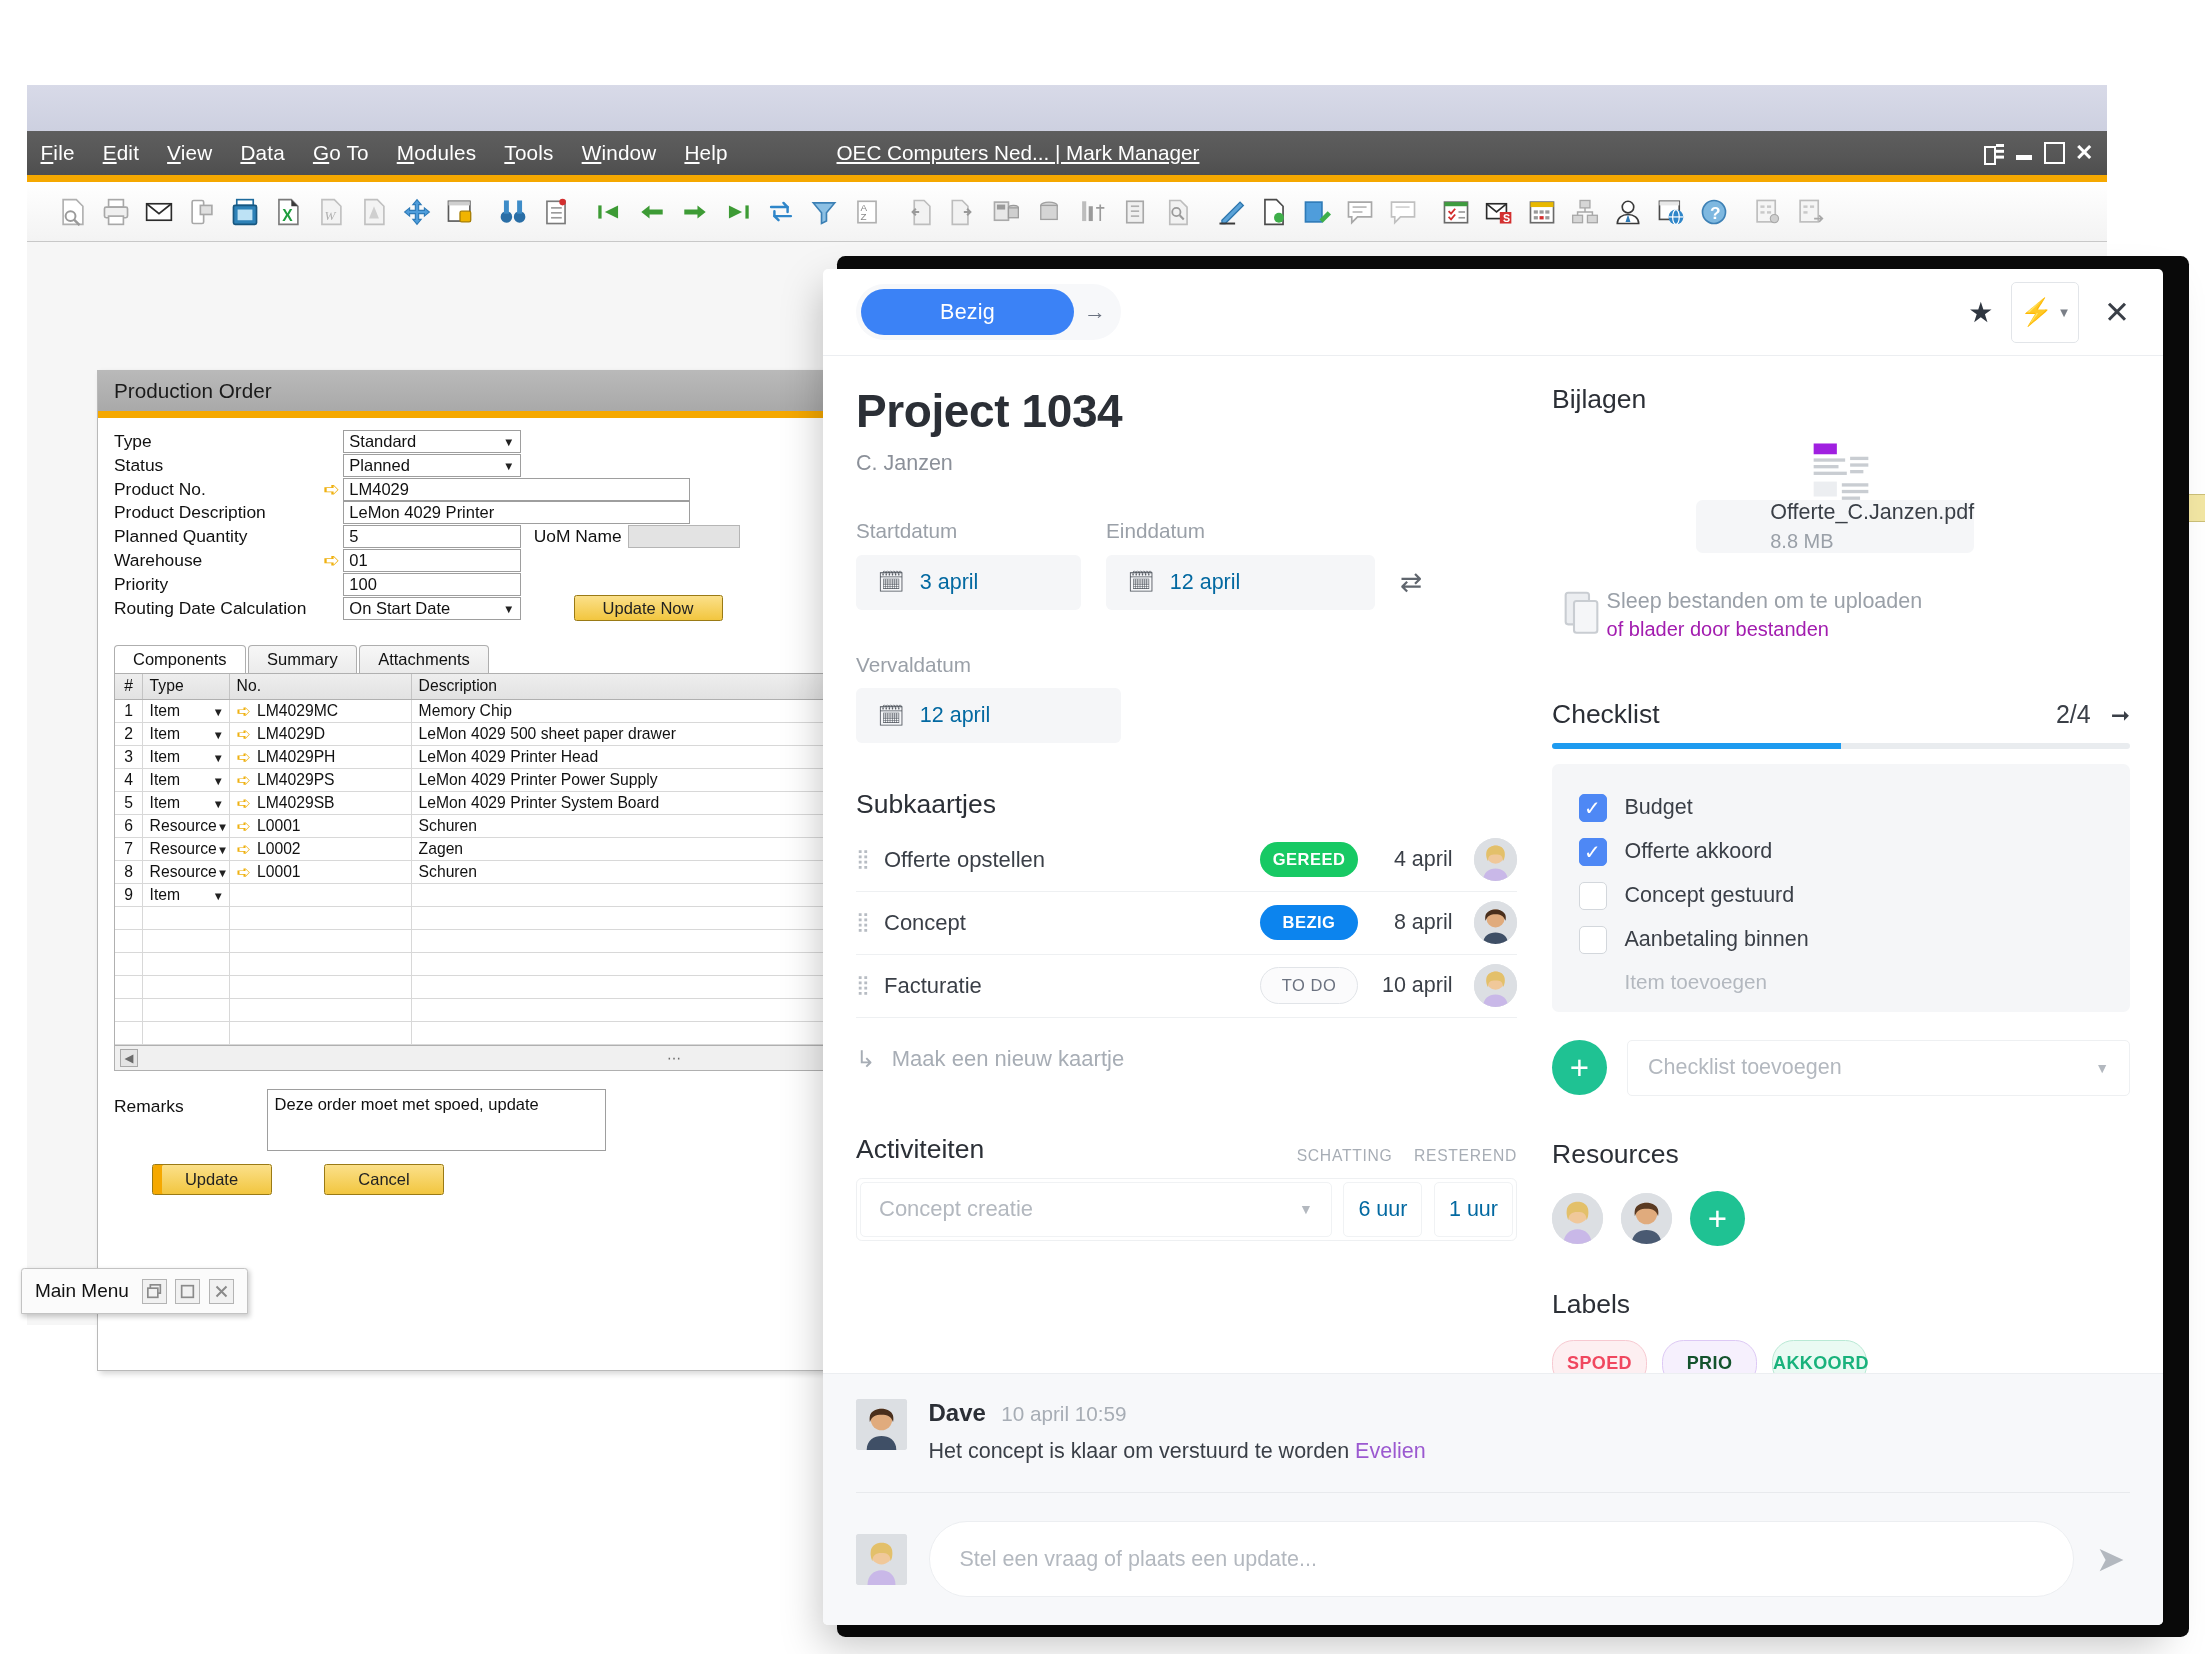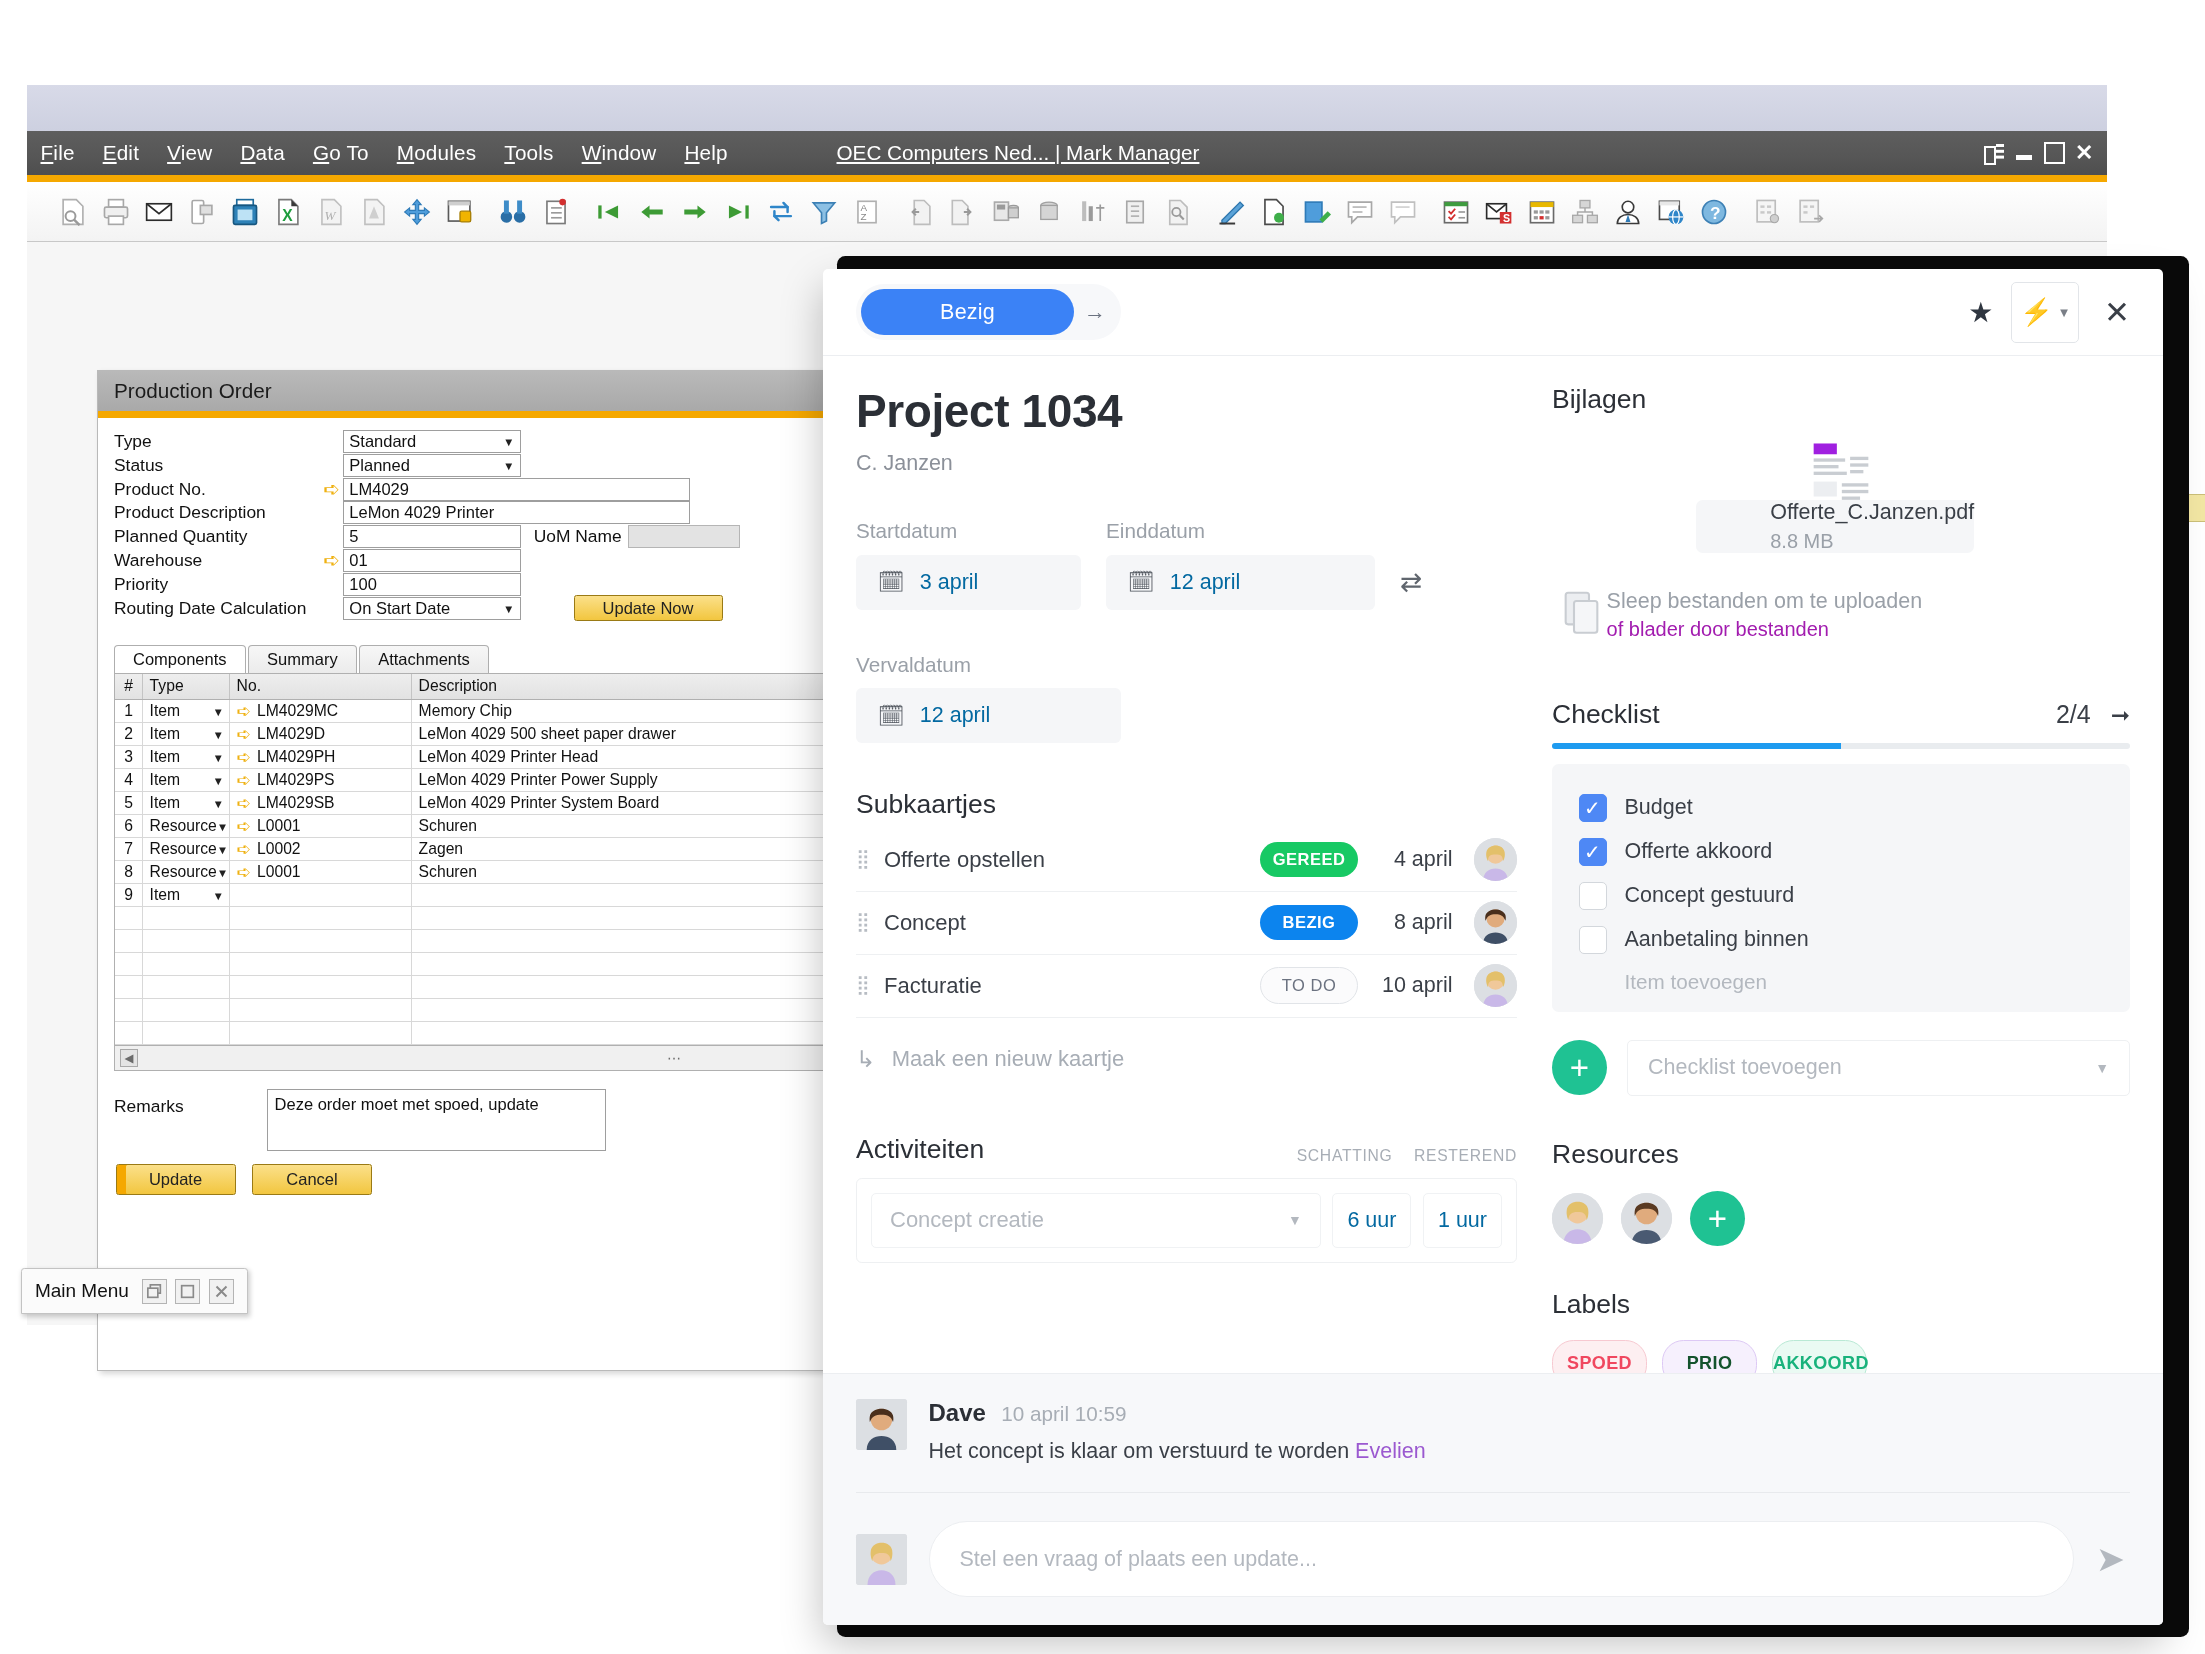--- a/index.html
+++ b/index.html
@@ -126,21 +126,21 @@
   .po-remarks { margin-top:18px; margin-left:16.5px; display:flex; align-items:flex-start; }
   .po-remarks .lbl { width:153px; font-size:17.4px; color:#111; padding-top:6.6px;}
   .po-remarks .ta {
     width:339px; height:62px; border:0.8px solid #9e9e9e; background:#fff;
     font-size:16.5px; color:#111; padding:5px 6.6px;
   }
   .po-actions { margin-top:13.2px; margin-left:18px; display:flex; gap:16.5px; }
   .btn-sap {
     width:120px; height:31px; border:0.8px solid #9a7a15; border-radius:2.5px;
     background:linear-gradient(180deg,#fbe08a 0%, #f2c63f 100%);
-    display:flex; align-items:center; justify-content:center; font-size:16.5px; color:#222;
+    display:flex; align-items:center; justify-content:center; font-size:16.5px; color:#222;margin-left:36px;
   }
   .btn-sap.primary { box-shadow: inset 9px 0 0 #f5a800; }
 
   
   .peek-wrap { position:absolute; left:1468px; top:248px; display:flex; align-items:center; gap:5px; }
   .peek-sm { width:50px; height:35px; border:0.8px solid #a9a9a9; background:#fff; }
   .peek-yellow { width:943px; height:28px; background:#f2e6a3; border:0.8px solid #cbbf78;}
 
   
   .mainmenu {
@@ -218,21 +218,21 @@
   .badge.bezig { background:#0c84ee; color:#fff; }
   .badge.todo { background:#fbfbfc; color:#6b7280; border:0.8px solid #e1e4e8; font-weight:normal;}
   .sub-date { width:116px; text-align:right; font-size:21.5px; color:#3a3f47; padding-right:21.5px;}
   .avatar { width:43px; height:43px; border-radius:50%; overflow:hidden; flex:none; background:#dcdfe3;}
   .newcard { display:flex; align-items:center; gap:16.5px; margin-top:28px; color:#a7adb5; font-size:22px;}
   .newcard .ar { font-size:23px; }
 
   .act-head { display:flex; align-items:flex-end; margin-top:61px; }
   .act-head .t { font-size:26.5px; color:#2b2f36; }
   .act-head .meta { margin-left:auto; display:flex; gap:21.5px; font-size:15.7px; color:#a7adb5; letter-spacing:0.7px;}
-  .act-box { margin-top:13.2px; border:0.8px solid #eef0f2; border-radius:5.8px; padding:14px; display:flex; gap:11.6px; }
+  .act-box { margin-top:13.2px; border:0.8px solid #eef0f2; border-radius:5.8px; padding:3px; display:flex; gap:11.6px; }
   .act-select {
     flex:1; height:55px; border:0.8px solid #f0f2f4; border-radius:5px;
     display:flex; align-items:center; padding: 0 18px; font-size:22px; color:#b3b8bf;
   }
   .act-select .cv { margin-left:auto; color:#b3b8bf; font-size:14px; }
   .act-cell {
     width:79px; height:55px; border:0.8px solid #f0f2f4; border-radius:5px;
     display:flex; align-items:center; justify-content:center; font-size:21.5px; color:#0369a1;
   }
 

